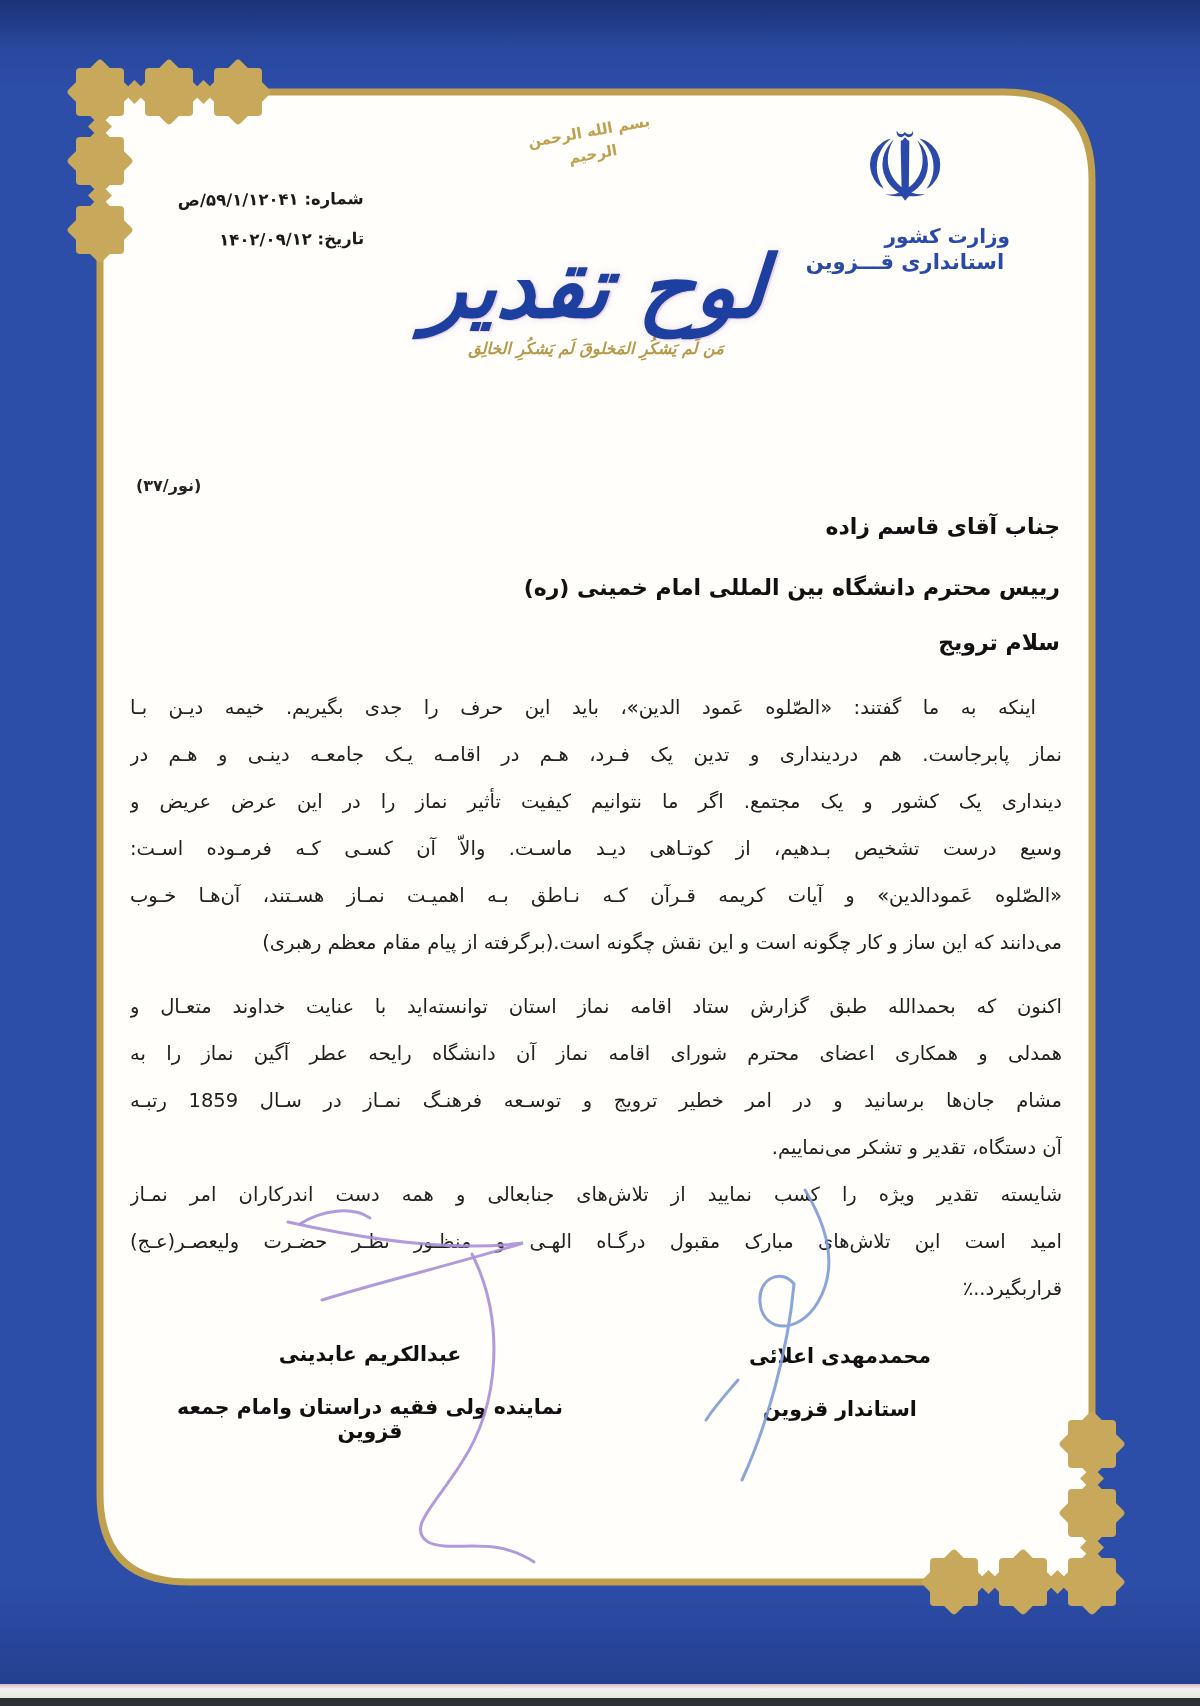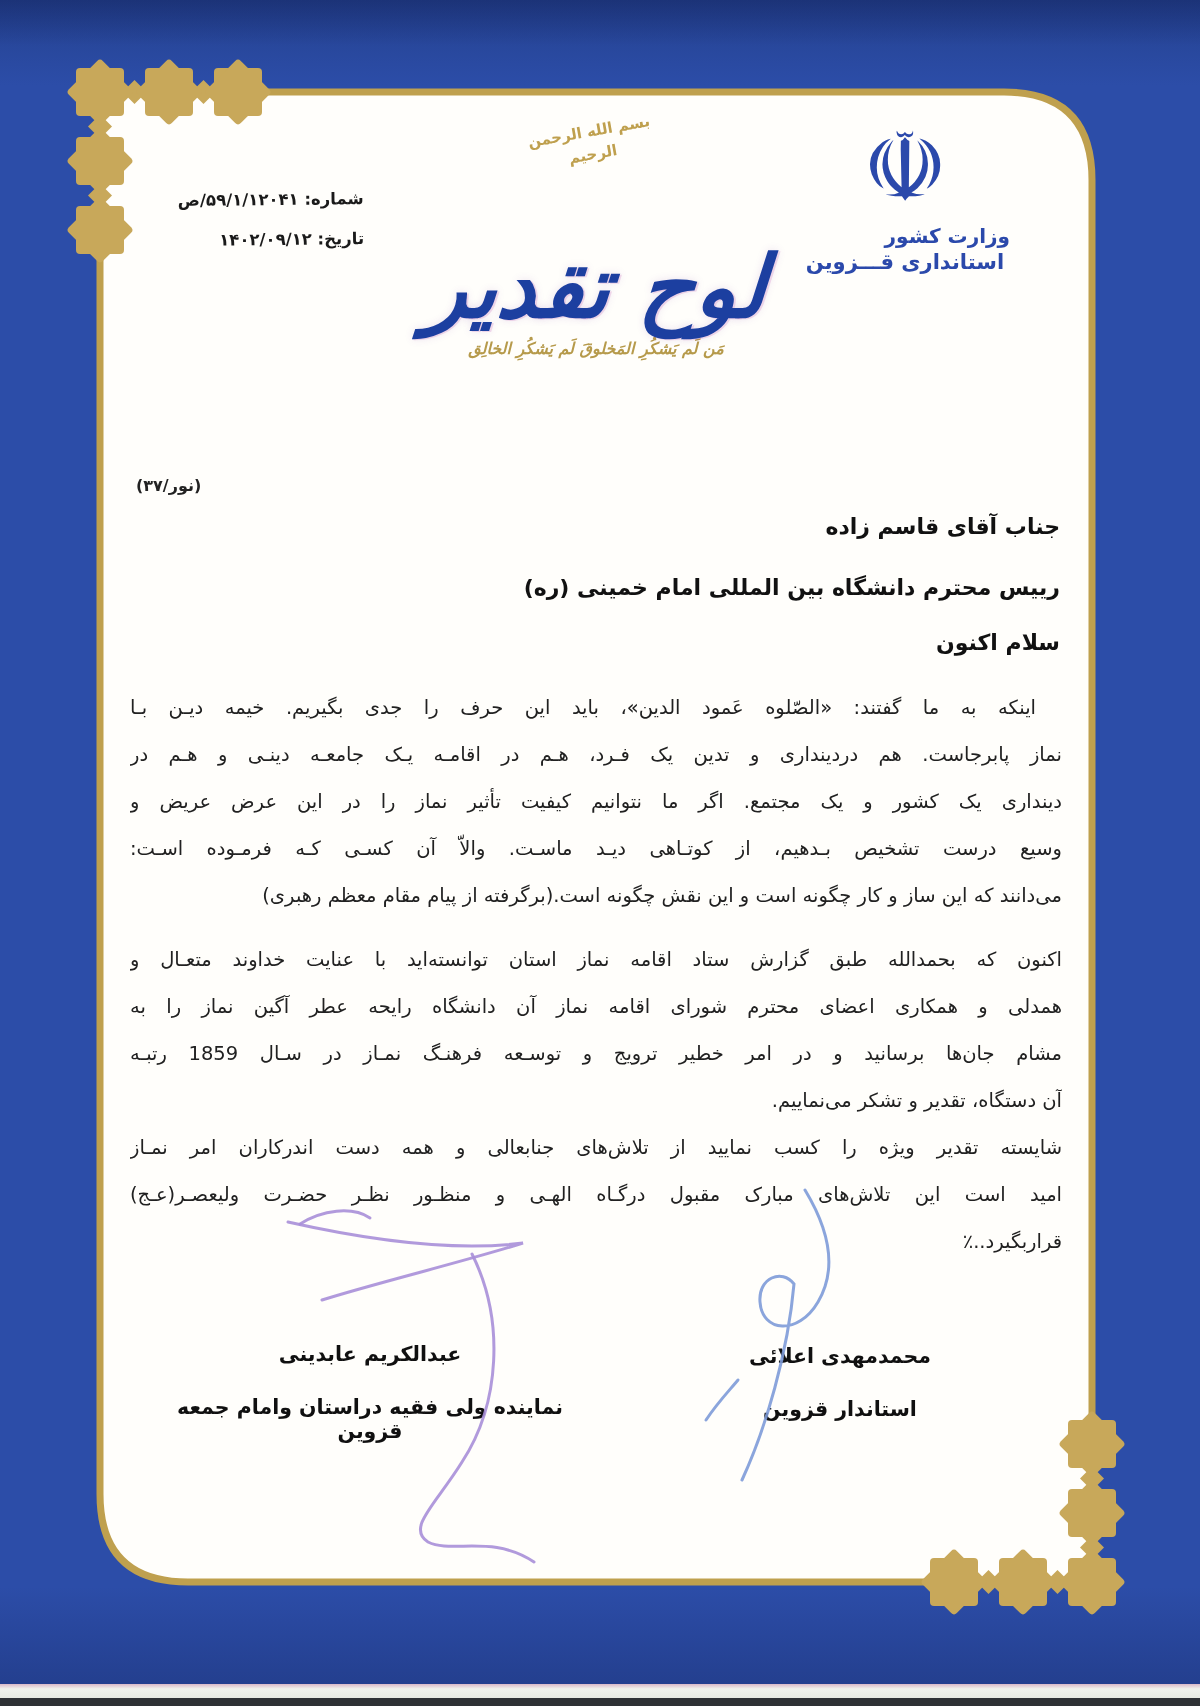--- a/index.html
+++ b/index.html
@@ -131,27 +131,28 @@
       <div class="org-line2">استانداری قـــزوین</div>
     </div>
 
     <div class="verse-ref">(نور/۳۷)</div>
 
     <div class="recipient">
       <div class="recipient-name">جناب آقای قاسم زاده</div>
       <div class="recipient-title">رییس محترم دانشگاه بین المللی امام خمینی (ره)</div>
     </div>
 
-    <div class="salutation">سلام اکنون</div>
+    <div class="salutation">سلام ترویج</div>
 
     <div class="body-text">
       <div class="line indent">اینکه به ما گفتند: «الصّلوه عَمود الدین»، باید این حرف را جدی بگیریم. خیمه دیـن بـا</div>
       <div class="line">نماز پابرجاست. هم دردینداری و تدین یک فـرد، هـم در اقامـه یـک جامعـه دینـی و هـم در</div>
       <div class="line">دینداری یک کشور و یک مجتمع. اگر ما نتوانیم کیفیت تأثیر نماز را در این عرض عریض و</div>
       <div class="line">وسیع درست تشخیص بـدهیم، از کوتـاهی دیـد ماسـت. والاّ آن کسـی کـه فرمـوده اسـت:</div>
+      <div class="line">«الصّلوه عَمودالدین» و آیات کریمه قـرآن کـه نـاطق بـه اهمیـت نمـاز هسـتند، آن‌هـا خـوب</div>
       <div class="line end">می‌دانند که این ساز و کار چگونه است و این نقش چگونه است.(برگرفته از پیام مقام معظم رهبری)</div>
       <div class="line para-gap">اکنون که بحمدالله طبق گزارش ستاد اقامه نماز استان توانسته‌اید با عنایت خداوند متعـال و</div>
       <div class="line">همدلی و همکاری اعضای محترم شورای اقامه نماز آن دانشگاه رایحه عطر آگین نماز را به</div>
       <div class="line">مشام جان‌ها برسانید و در امر خطیر ترویج و توسـعه فرهنـگ نمـاز در سـال 1859 رتبـه</div>
       <div class="line end">آن دستگاه، تقدیر و تشکر می‌نماییم.</div>
       <div class="line">شایسته تقدیر ویژه را کسب نمایید از تلاش‌های جنابعالی و همه دست اندرکاران امر نمـاز</div>
       <div class="line">امید است این تلاش‌های مبارک مقبول درگـاه الهـی و منظـور نظـر حضـرت ولیعصـر(عـج)</div>
       <div class="line end">قراربگیرد..٪</div>
     </div>
 

